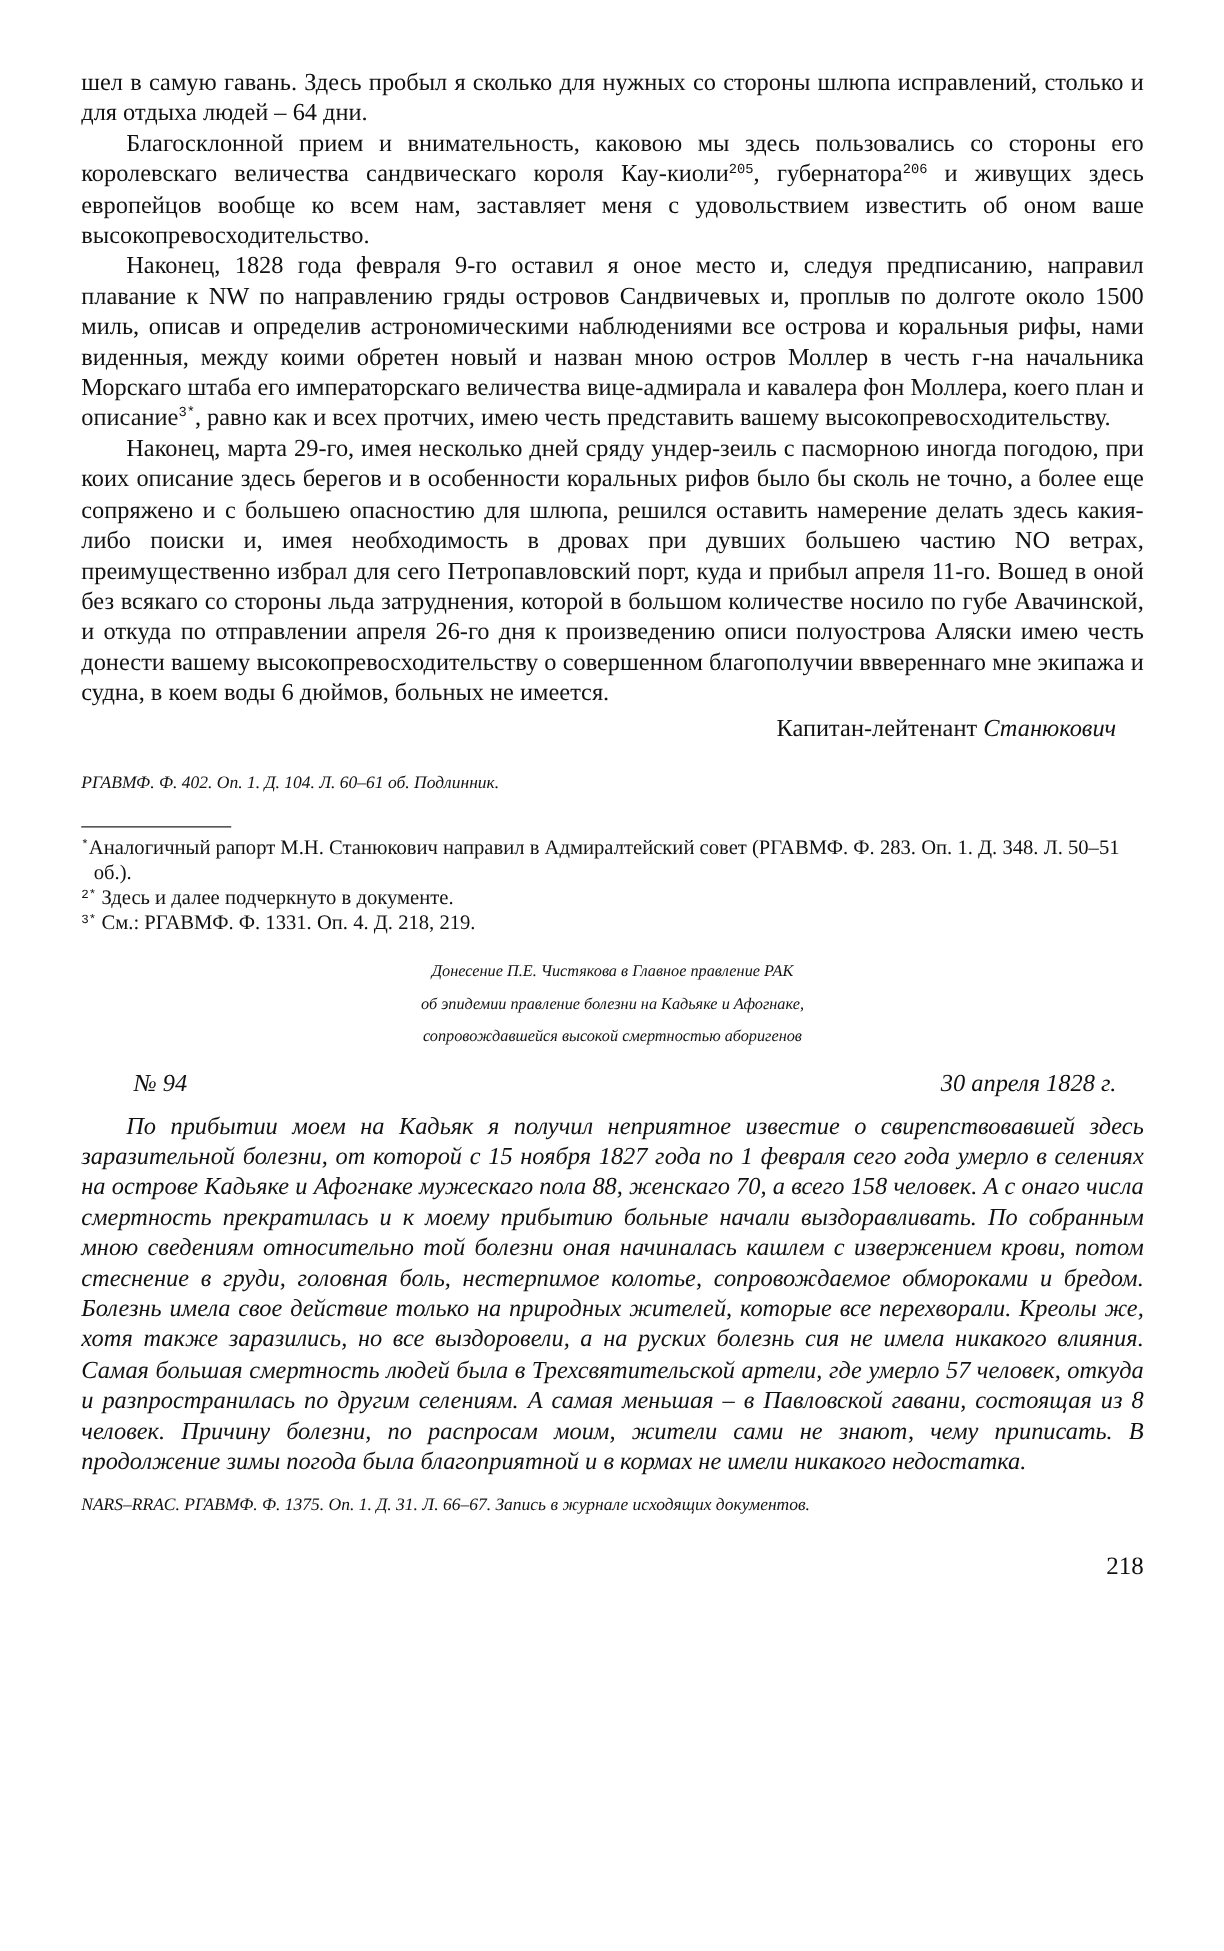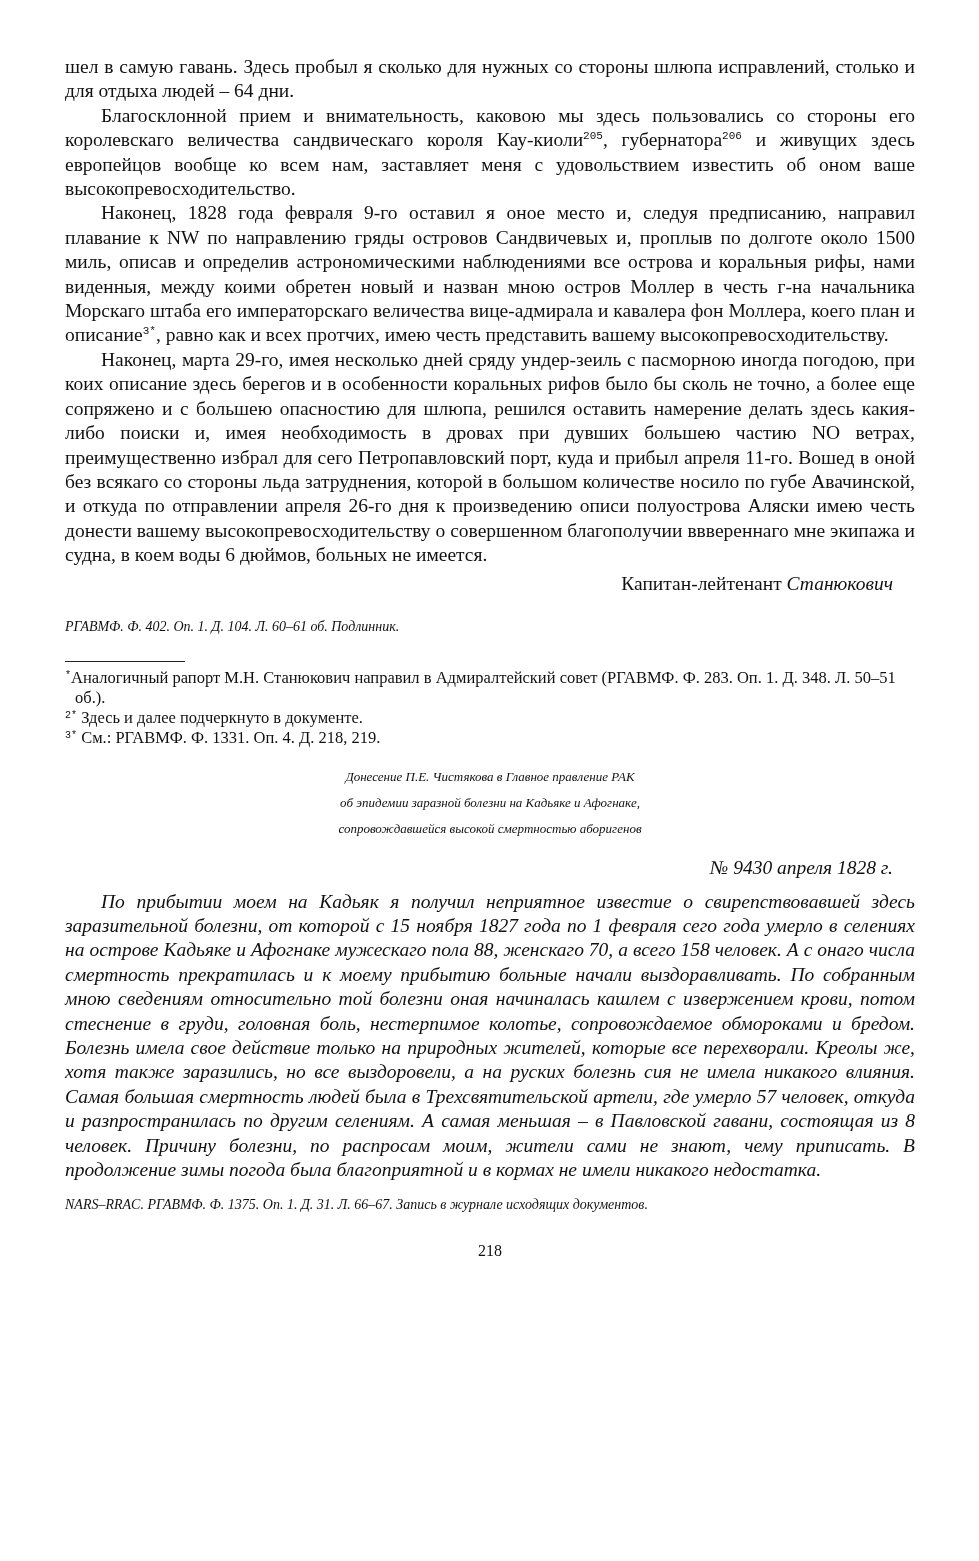--- a/index.html
+++ b/index.html
@@ -11,24 +11,24 @@
   .u { }
   sup { font-size: 11px; line-height: 0; vertical-align: 7px; font-family: Liberation Mono, monospace; }
   .sign { font-size: 19.5px; line-height: 24px; text-align: right; margin: 4px 22px 0 0; }
   .sign i { font-style: italic; }
   .src { font-size: 14px; font-style: italic; margin: 22px 0 0 0; line-height: 18px; }
   .rule { width: 120px; border-top: 1px solid #222; margin: 25px 0 6px 0; height: 0; }
   .fn { font-size: 16.5px; line-height: 20px; margin: 0; padding-left: 10px; text-indent: -10px; }
   .fn sup { font-size: 10px; vertical-align: 5px; }
   .docnum { text-align: center; font-weight: bold; font-size: 19px; margin: 60px 0 0 0; line-height: 24px; }
   .doctitle { text-align: center; font-style: italic; font-size: 13px; line-height: 26px; margin: 16px 0 0 0; }
-  .meta { display: flex; justify-content: flex-end; font-style: italic; font-size: 19.5px; margin: 14px 22px 0 42px; line-height: 24px; }
+  .meta { display: flex; justify-content: space-between; font-style: italic; font-size: 19.5px; margin: 14px 22px 0 42px; line-height: 24px; }
   .body2 { margin-top: 10px; font-style: italic; }
   .src2 { font-size: 14px; font-style: italic; margin: 14px 0 0 0; line-height: 18px; }
-  .pagenum { text-align: center; font-size: 16px; margin-top: 28px; }
+  .pagenum { text-align: right; font-size: 20px; margin-top: 28px; }
 </style>
 </head>
 <body>
 
 <div class="page">
 
   <p class="p">шел в самую гавань. Здесь пробыл я сколько для нужных со стороны шлюпа исправлений, столько и для отдыха людей – 64 дни.</p>
 
   <p class="p indent"><span>Благосклонной прием и внимательность, каковою мы здесь пользовались со стороны его королевскаго величества сандвическаго короля </span><span class="u">Кау-киоли</span><sup>205</sup><span>, губернатора</span><sup>206</sup><span> и живущих здесь европейцов вообще ко всем нам, заставляет меня с удовольствием известить об оном ваше высокопревосходительство.</span></p>
 
@@ -42,21 +42,21 @@
 
   <div class="rule"></div>
 
   <p class="fn"><sup>*</sup><span>Аналогичный рапорт М.Н. Станюкович направил в Адмиралтейский совет (РГАВМФ. Ф. 283. Оп. 1. Д. 348. Л. 50–51 об.).</span></p>
   <p class="fn"><sup>2*</sup><span> Здесь и далее подчеркнуто в документе.</span></p>
   <p class="fn"><sup>3*</sup><span> См.: РГАВМФ. Ф. 1331. Оп. 4. Д. 218, 219.</span></p>
 
 
   <div class="doctitle">
     <div>Донесение П.Е. Чистякова в Главное правление РАК</div>
-    <div>об эпидемии заразной болезни на Кадьяке и Афогнаке,</div>
+    <div>об эпидемии правление болезни на Кадьяке и Афогнаке,</div>
     <div>сопровождавшейся высокой смертностью аборигенов</div>
   </div>
 
   <div class="meta">
     <span>№ 94</span>
     <span>30 апреля 1828 г.</span>
   </div>
 
   <p class="p indent body2">По прибытии моем на Кадьяк я получил неприятное известие о свирепствовавшей здесь заразительной болезни, от которой с 15 ноября 1827 года по 1 февраля сего года умерло в селениях на острове Кадьяке и Афогнаке мужескаго пола 88, женскаго 70, а всего 158 человек. А с онаго числа смертность прекратилась и к моему прибытию больные начали выздоравливать. По собранным мною сведениям относительно той болезни оная начиналась кашлем с извержением крови, потом стеснение в груди, головная боль, нестерпимое колотье, сопровождаемое обмороками и бредом. Болезнь имела свое действие только на природных жителей, которые все перехворали.  Креолы же, хотя также заразились, но все выздоровели, а на руских болезнь сия не имела никакого влияния. Самая большая смертность людей была в Трехсвятительской артели, где умерло 57 человек, откуда и разпространилась по другим селениям. А самая меньшая – в Павловской гавани, состоящая из 8 человек. Причину болезни, по распросам моим, жители сами не знают, чему приписать. В продолжение зимы погода была благоприятной и в кормах не имели никакого недостатка.</p>
 

